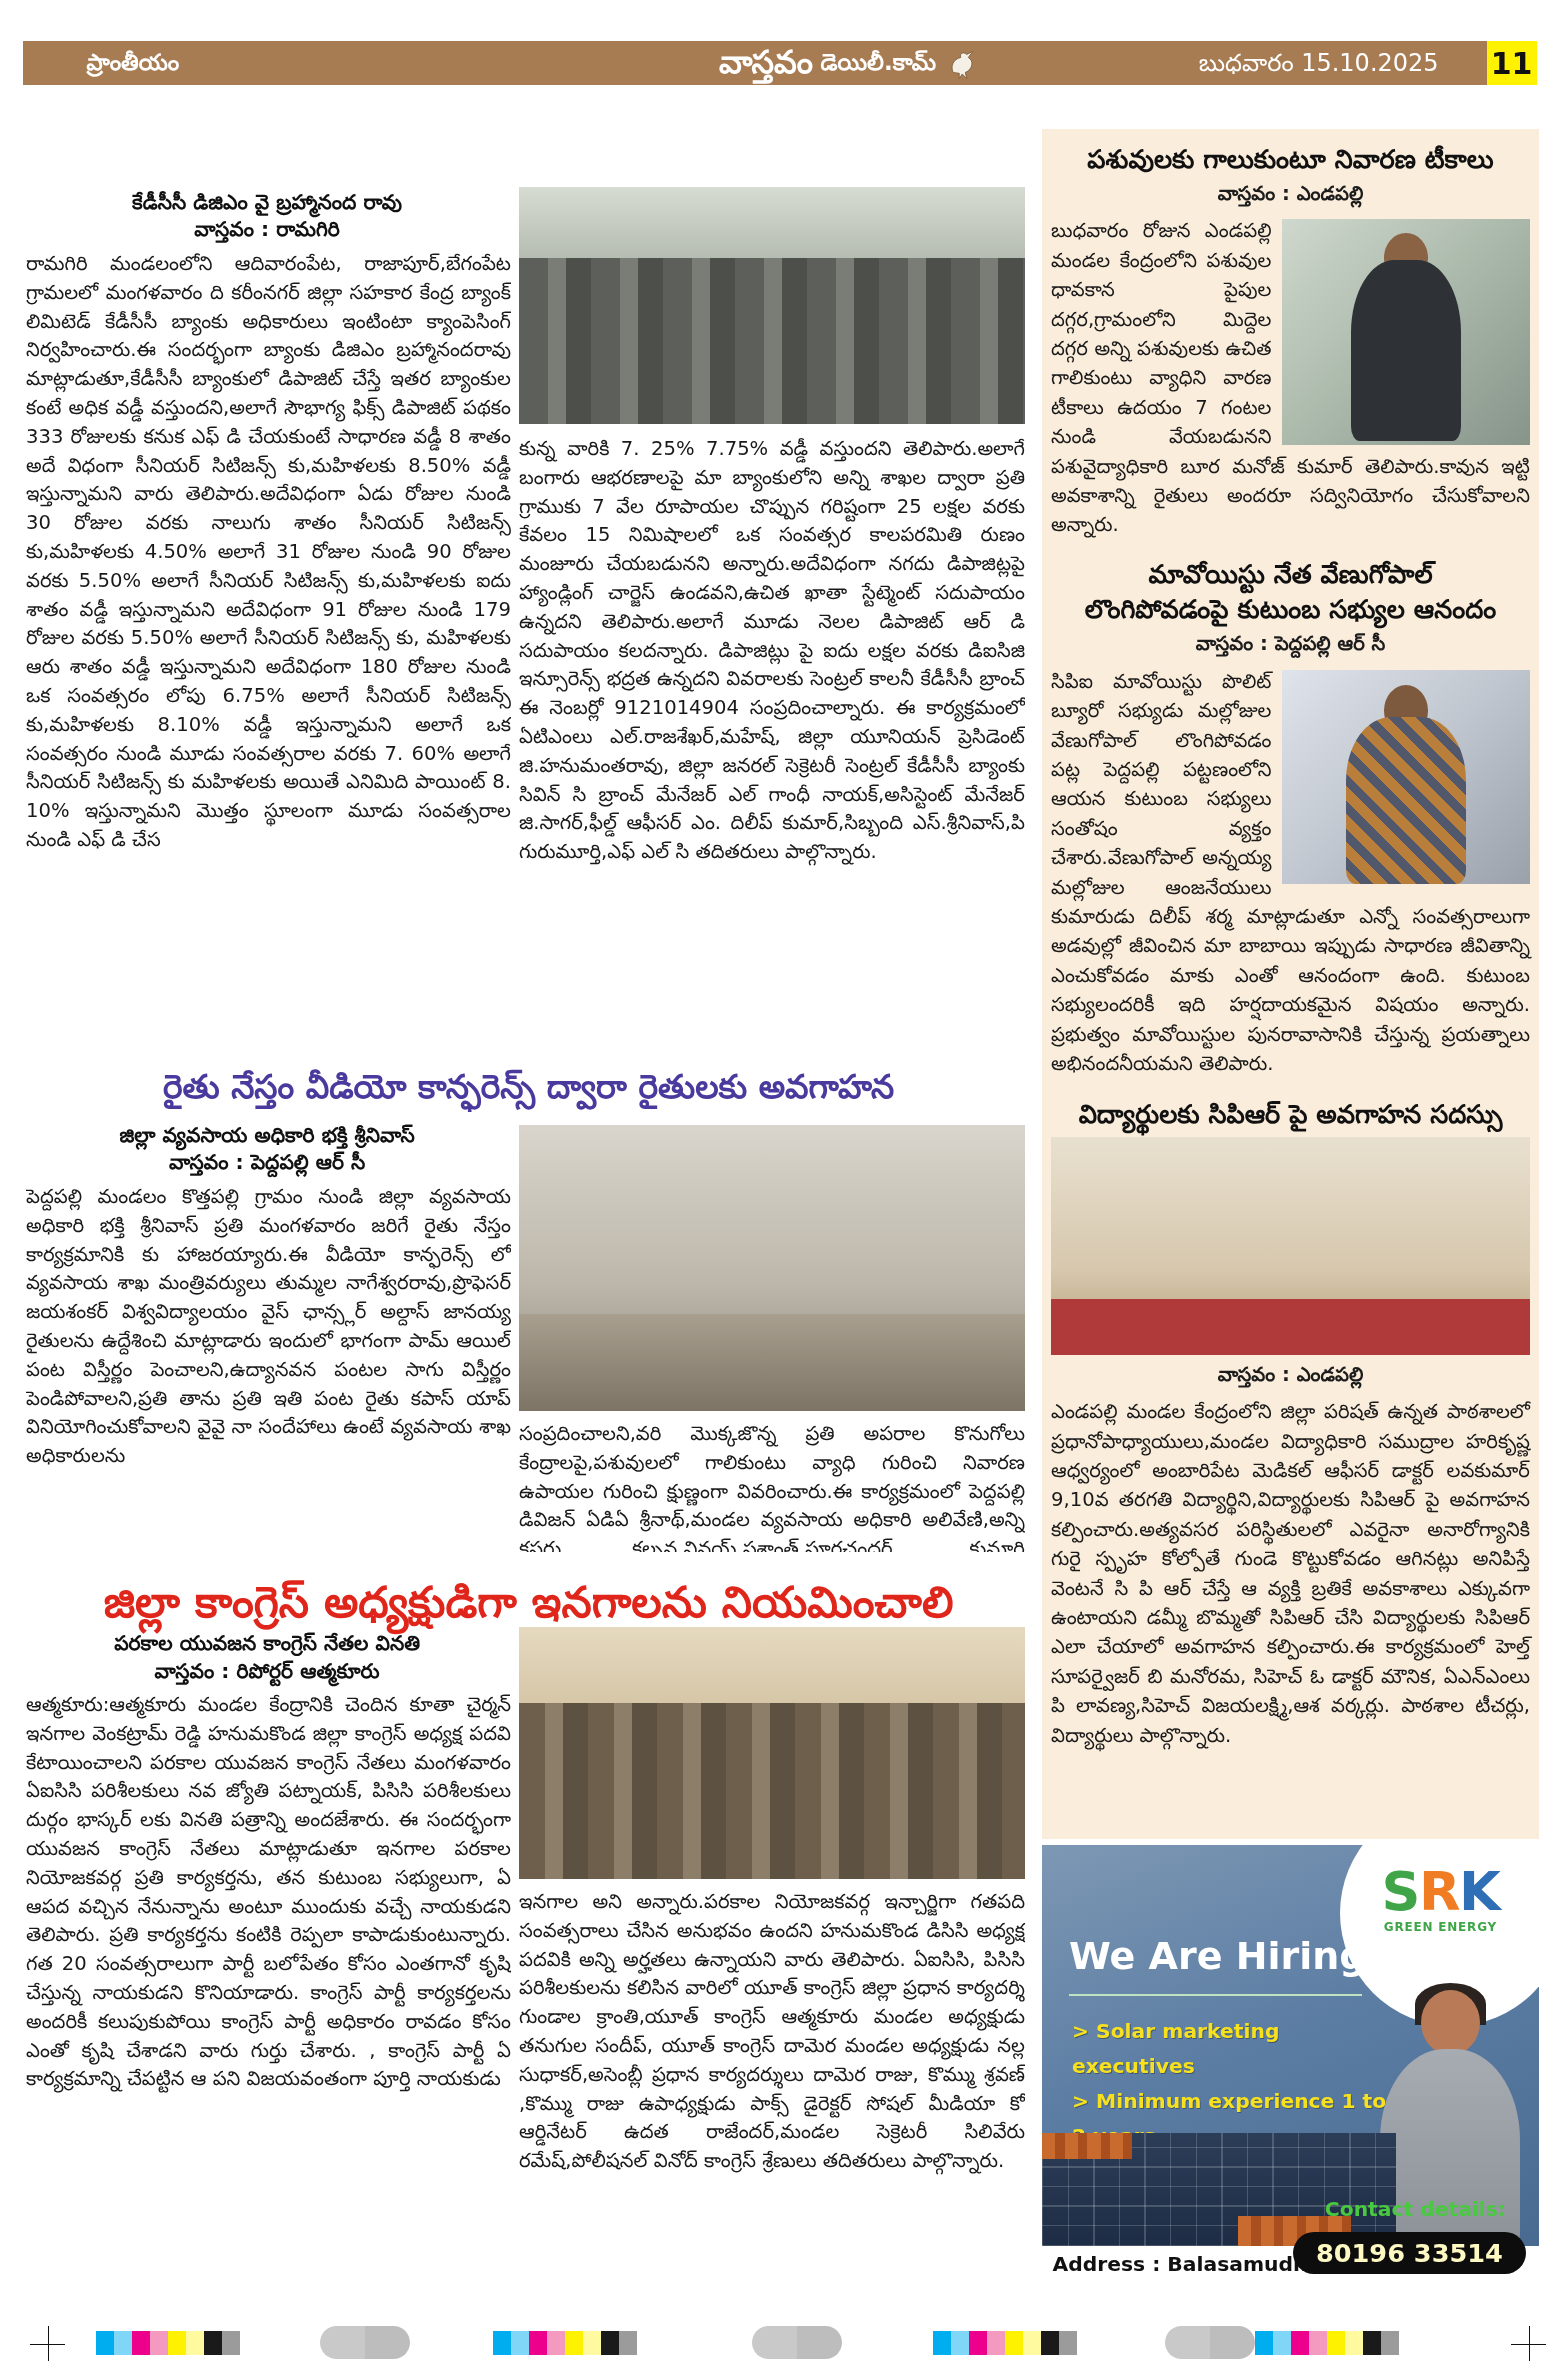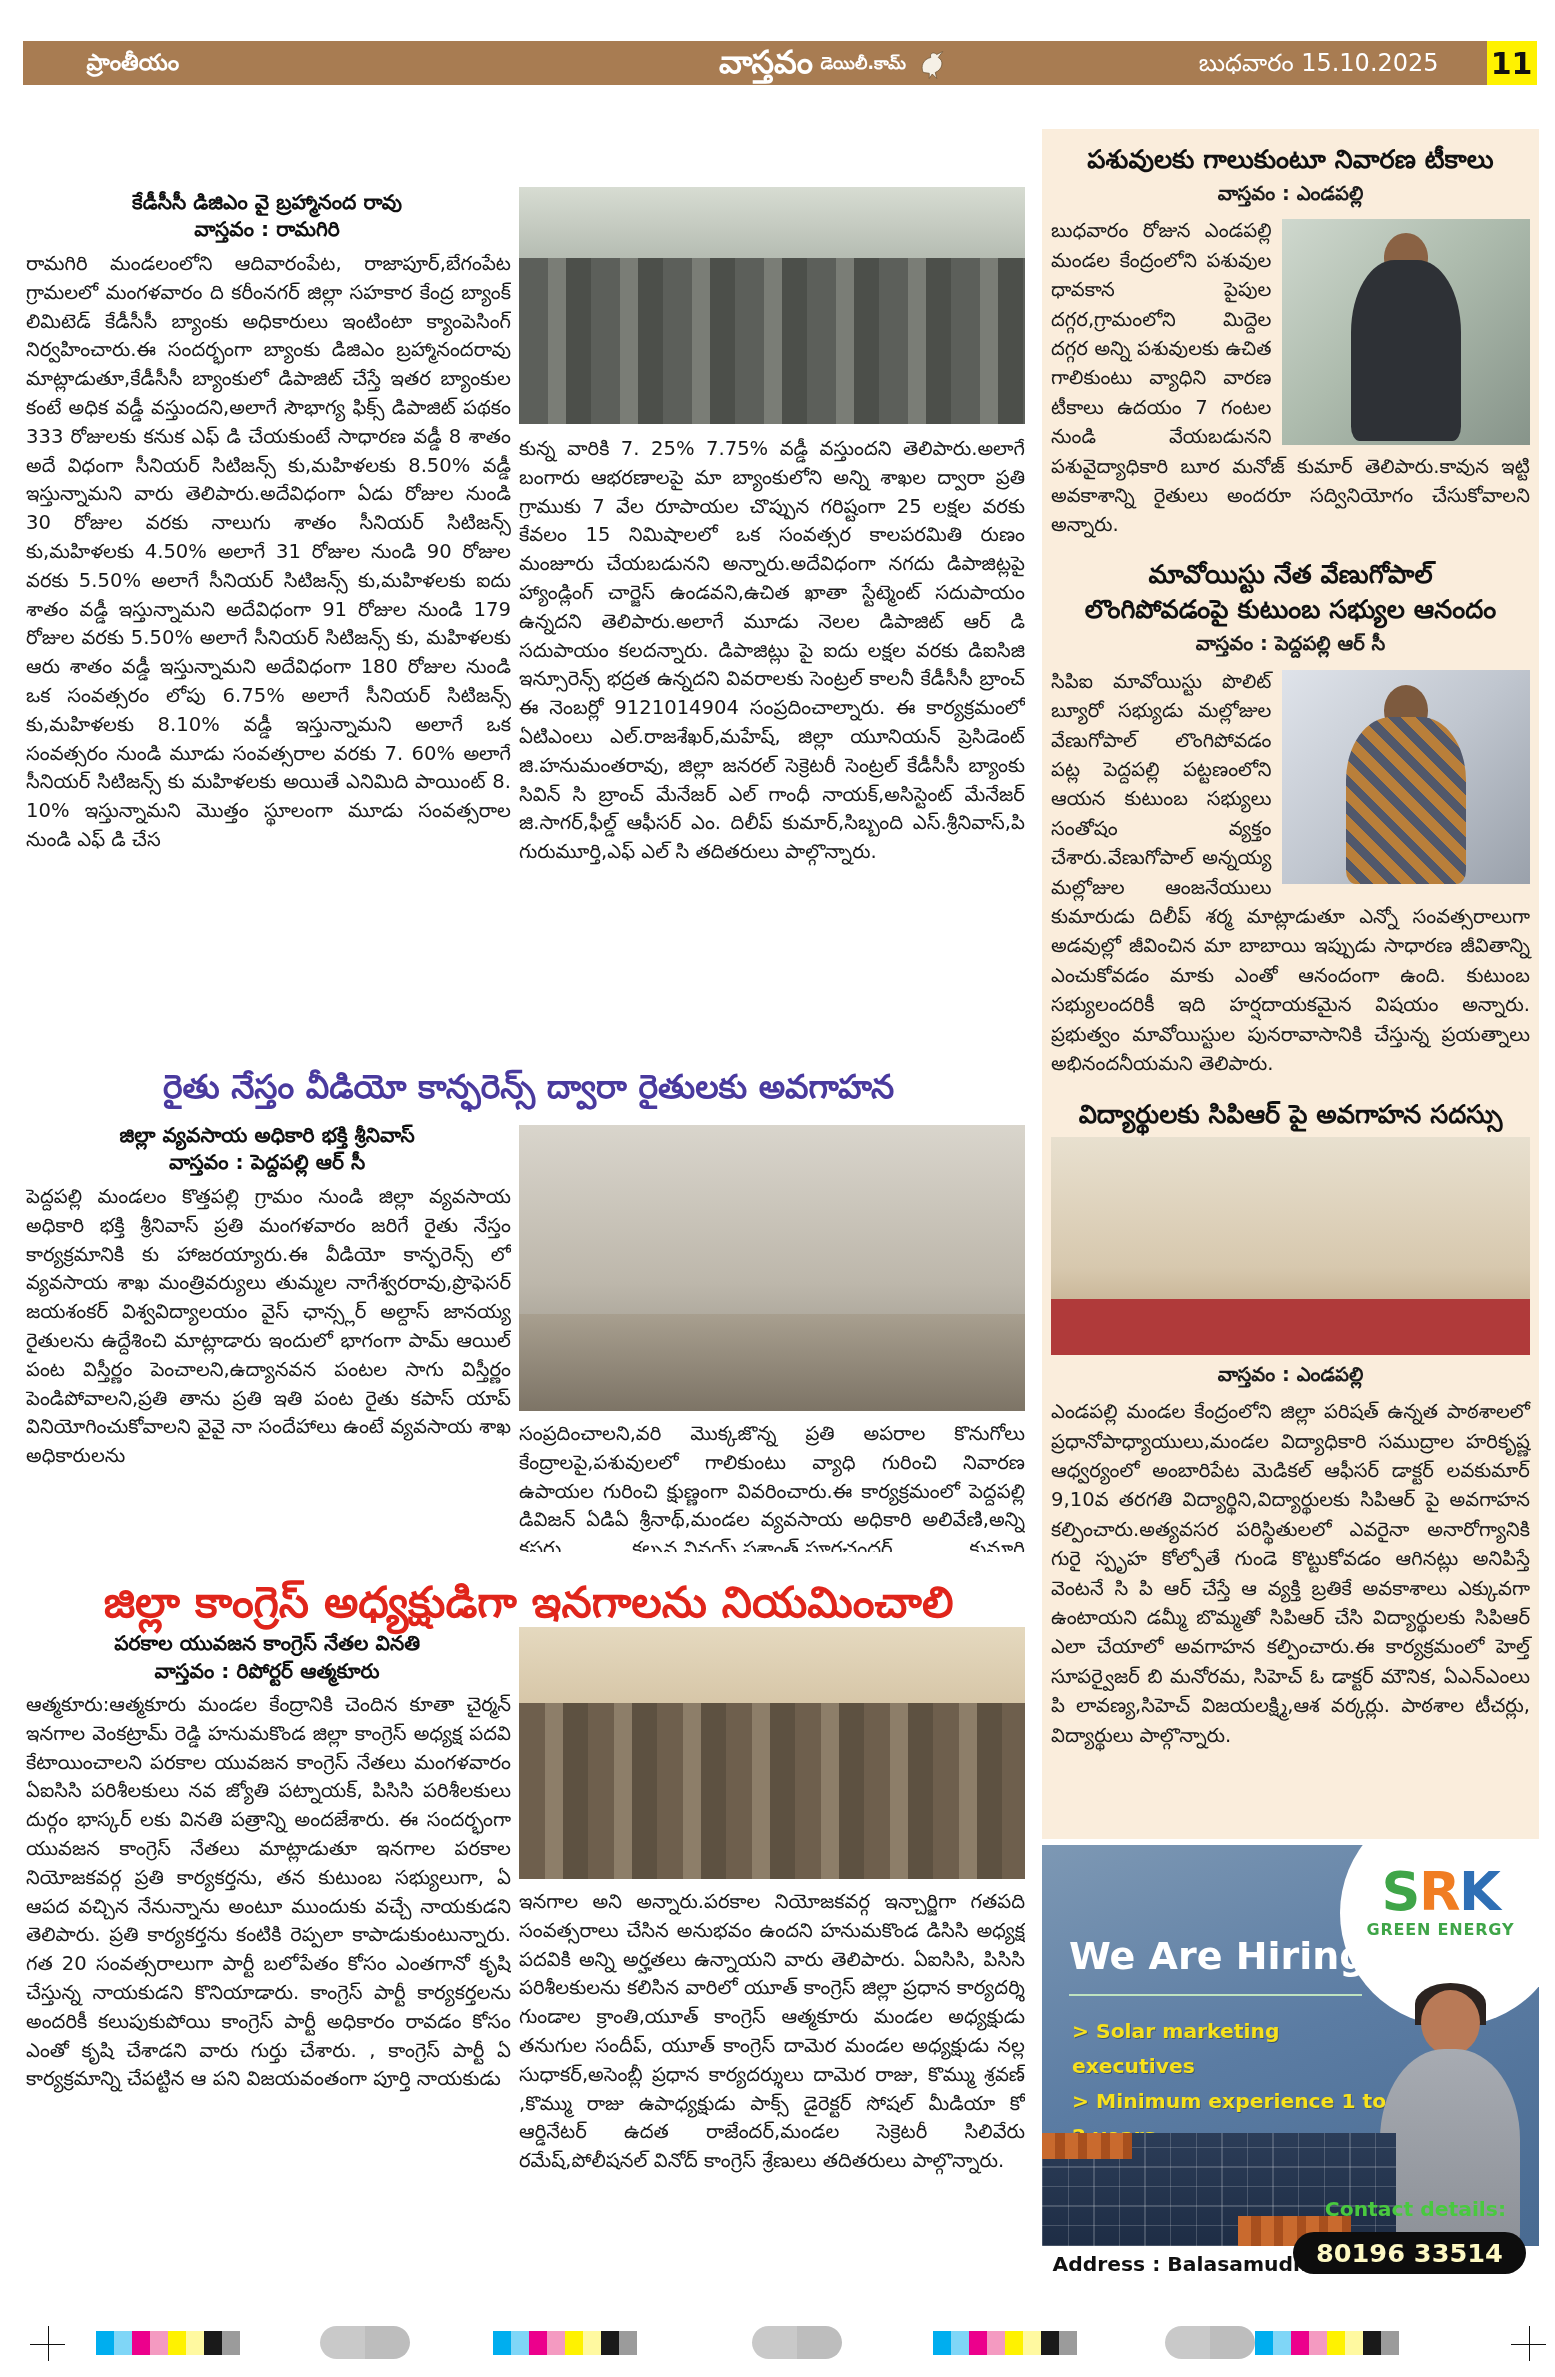--- a/index.html
+++ b/index.html
@@ -3,21 +3,21 @@
 <meta charset="utf-8">
 <style>
   html,body{margin:0;padding:0;background:#e9e9e9;}
   .page{position:relative;width:1555px;height:2377px;background:#ffffff;overflow:hidden;
         font-family:"DejaVu Sans","Liberation Sans",sans-serif;color:#1c1c1c;}
   
   .masthead{position:absolute;left:22.6px;top:41px;width:1514px;height:44px;background:#a87c52;}
   .mh-left{position:absolute;left:64px;top:7.5px;font-size:22.6px;font-weight:bold;color:#fff;}
   .mh-center{position:absolute;left:46%;top:1.5px;display:flex;align-items:center;gap:7.5px;}
   .mh-title{font-size:32px;font-weight:bold;color:#ffffff;}
-  .mh-suffix{font-size:17px;color:#ffffff;font-weight:bold;}
+  .mh-suffix{font-size:23px;color:#ffffff;font-weight:bold;}
   .mh-date{position:absolute;right:98px;top:7.5px;font-size:24px;color:#fff;}
   .pagenum{position:absolute;right:0;top:0;width:50px;height:44px;background:#fff200;color:#111;
            font-size:30px;font-weight:bold;display:flex;align-items:center;justify-content:center;}
   
   .headline{position:absolute;left:22.6px;width:1012px;text-align:center;font-weight:bold;line-height:1.15;}
   .h-pink{color:#e4127b;font-size:35px;}
   .h-indigo{color:#4a3a9e;font-size:33px;}
   .h-red{color:#e0251b;font-size:43px;}
   .subhead{position:absolute;left:22.6px;width:489px;text-align:center;font-weight:bold;font-size:20.3px;color:#111;}
   
@@ -49,21 +49,21 @@
   .sb-float{float:right;margin:3px 0 6px 10.5px;position:relative;}
   .sb-photo-full{position:relative;width:479px;height:218px;margin:4.5px auto 7.5px auto;}
   .clearfix::after{content:"";display:block;clear:both;}
   
   .ad{position:absolute;left:1042px;top:1845px;width:497px;height:439px;overflow:hidden;
       background:linear-gradient(160deg,#7d98b4 0%,#5b7ca3 45%,#46688f 100%);}
   .ad-blob{position:absolute;right:-27px;top:-45px;width:226px;height:226px;border-radius:50%;background:#ffffff;}
   .srk{position:absolute;right:19.6px;top:19.6px;width:158px;text-align:center;}
   .srk-letters{font-size:54px;font-weight:bold;line-height:1;letter-spacing:-1.5px;}
   .srk-s{color:#3fa548;}.srk-r{color:#f07d23;}.srk-k{color:#2f6fb5;}
-  .srk-sub{font-size:16px;font-weight:bold;color:#3fa548;letter-spacing:0.8px;margin-top:1.5px;}
+  .srk-sub{font-size:12px;font-weight:bold;color:#3fa548;letter-spacing:0.8px;margin-top:1.5px;}
   .ad-title{position:absolute;left:27px;top:89px;font-size:38px;font-weight:bold;color:#ffffff;}
   .ad-rule{position:absolute;left:27px;top:149px;width:293px;height:2.3px;background:#bfe3c0;}
   .ad-bullets{position:absolute;left:30px;top:169px;width:324px;color:#f7e11e;font-weight:bold;
               font-size:20.3px;line-height:1.72;text-shadow:0.8px 0.8px 0 #3c5570;}
   .ad-person{position:absolute;right:10.5px;bottom:38px;width:158px;height:256px;}
   .ad-person .head{position:absolute;left:50px;top:0;width:59px;height:65px;border-radius:50%;background:#b97a57;}
   .ad-person .hair{position:absolute;left:44px;top:-7.5px;width:71px;height:42px;border-radius:50% 50% 0 0;background:#2b2320;}
   .ad-person .torso{position:absolute;left:9px;top:59px;width:140px;height:197px;border-radius:46% 46% 6% 6%;
        background:linear-gradient(180deg,#a7abb2,#8d9198);}
   .ad-solar{position:absolute;left:0;bottom:38px;width:354px;height:113px;

